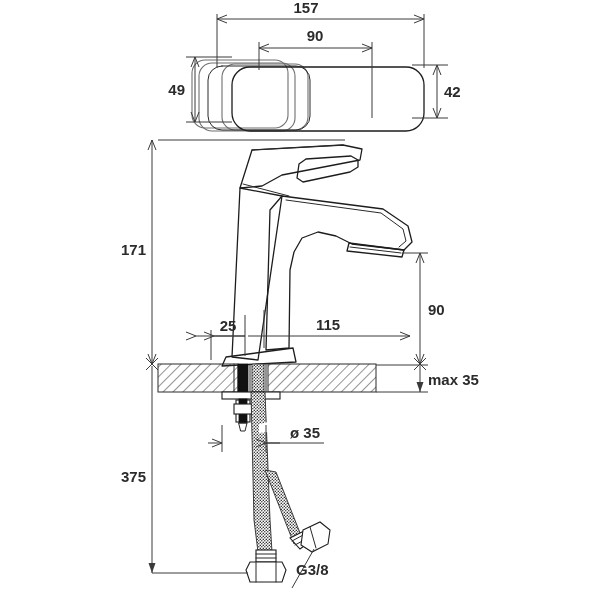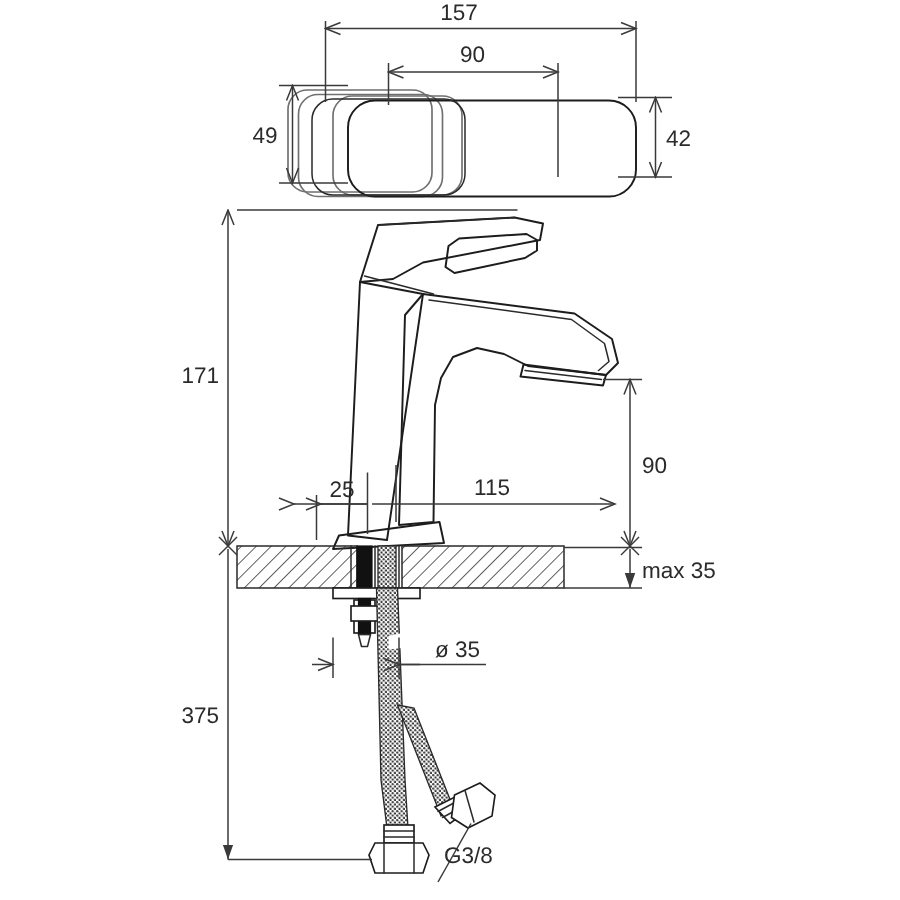--- a/index.html
+++ b/index.html
@@ -12,20 +12,21 @@
     width: 600px;
     height: 600px;
     overflow: hidden;
     font-family: "Liberation Sans", sans-serif;
   }
   #drawing-root {
     position: relative;
     width: 480px;
     height: 600px;
     background: #fca5a5;
+    font-weight: bold;
   }
   svg#tech-drawing {
     display: block;
     width: 600px;
     height: 600px;
   }
   .dimline { stroke: #3a3a3a; stroke-width: 1; fill: none; }
   .extline { stroke: #3a3a3a; stroke-width: 1; fill: none; }
   .outline { stroke: #1d1d1d; stroke-width: 1.3; fill: none; stroke-linejoin: round; stroke-linecap: round; }
   .outline-thin { stroke: #2a2a2a; stroke-width: 1; fill: none; stroke-linejoin: round; stroke-linecap: round; }

